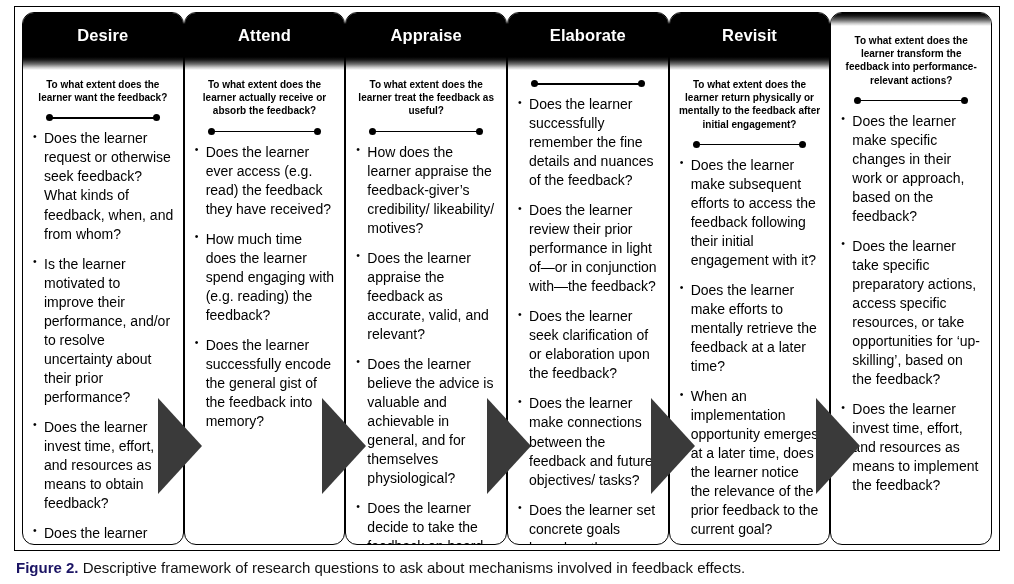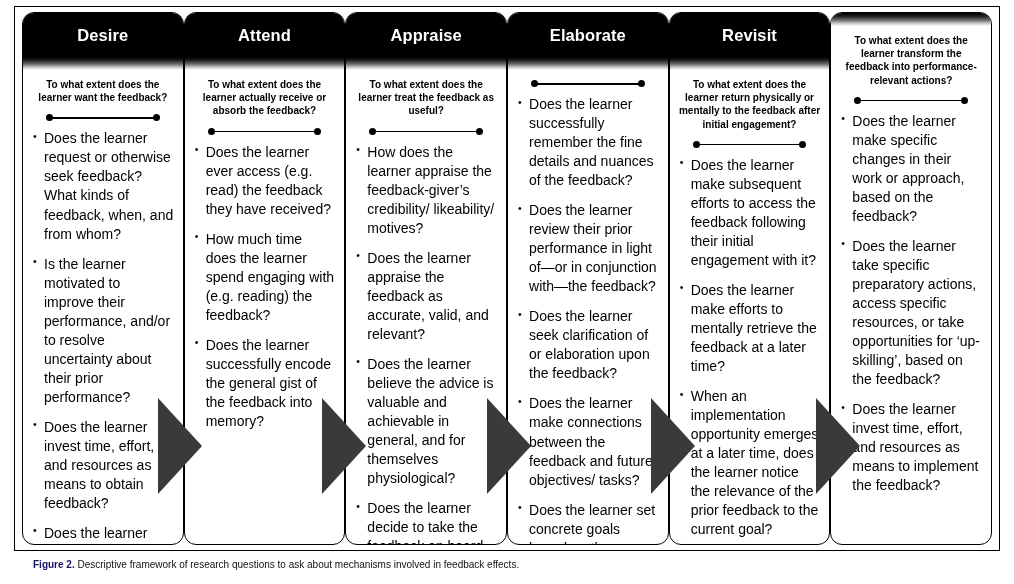--- a/index.html
+++ b/index.html
@@ -156,24 +156,23 @@
     pointer-events: none;
   }
   .arrow svg { display: block; width: 100%; height: 100%; }
 
   
   .caption {
     position: absolute;
     left: 16px;
     top: 559px;
     width: 980px;
-    font-size: 10px;
+    font-size: 15px;
     line-height: 1.2;
     color: #111111;
-    margin-left: 17px;
   }
   .caption .fig-label {
     color: #1b1464;
     font-weight: bold;
   }
   .caption .fig-text {
     color: #111111;
     font-weight: normal;
   }
 </style>

